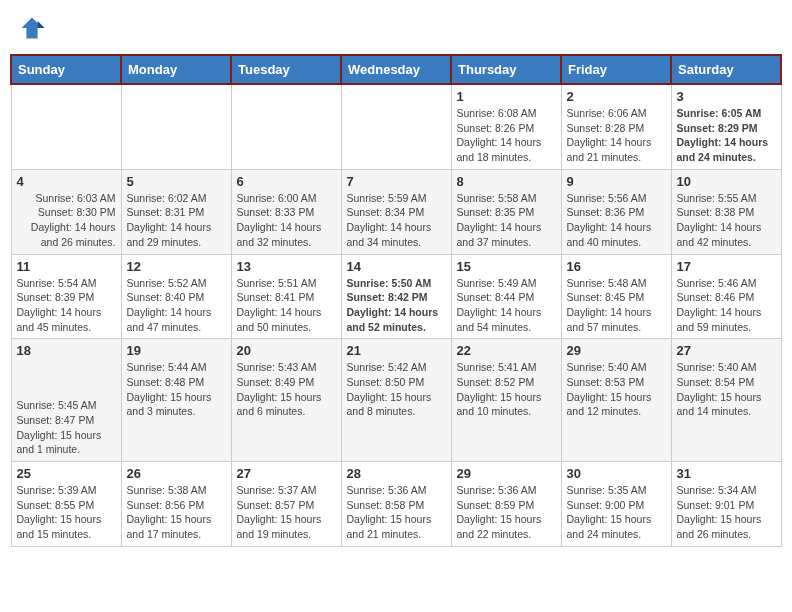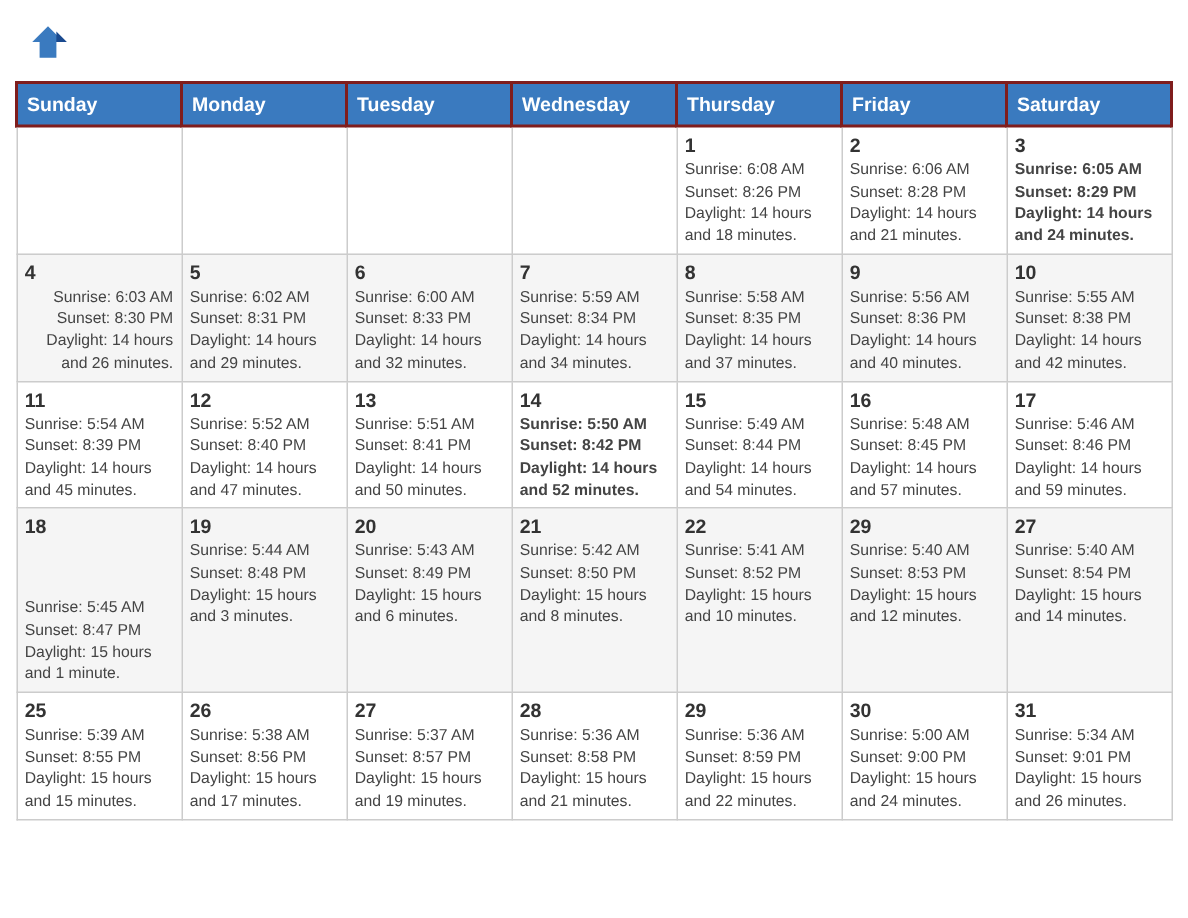--- a/index.html
+++ b/index.html
@@ -344,21 +344,21 @@
         </td>
         <td>
           <span class="day-number">29</span>
           <div class="day-info" style="white-space: pre-line;">Sunrise: 5:36 AM
 Sunset: 8:59 PM
 Daylight: 15 hours
 and 22 minutes.</div>
         </td>
         <td>
           <span class="day-number">30</span>
-          <div class="day-info" style="white-space: pre-line;">Sunrise: 5:00 AM
+          <div class="day-info" style="white-space: pre-line;">Sunrise: 5:35 AM
 Sunset: 9:00 PM
 Daylight: 15 hours
 and 24 minutes.</div>
         </td>
         <td>
           <span class="day-number">31</span>
           <div class="day-info" style="white-space: pre-line;">Sunrise: 5:34 AM
 Sunset: 9:01 PM
 Daylight: 15 hours
 and 26 minutes.</div>

